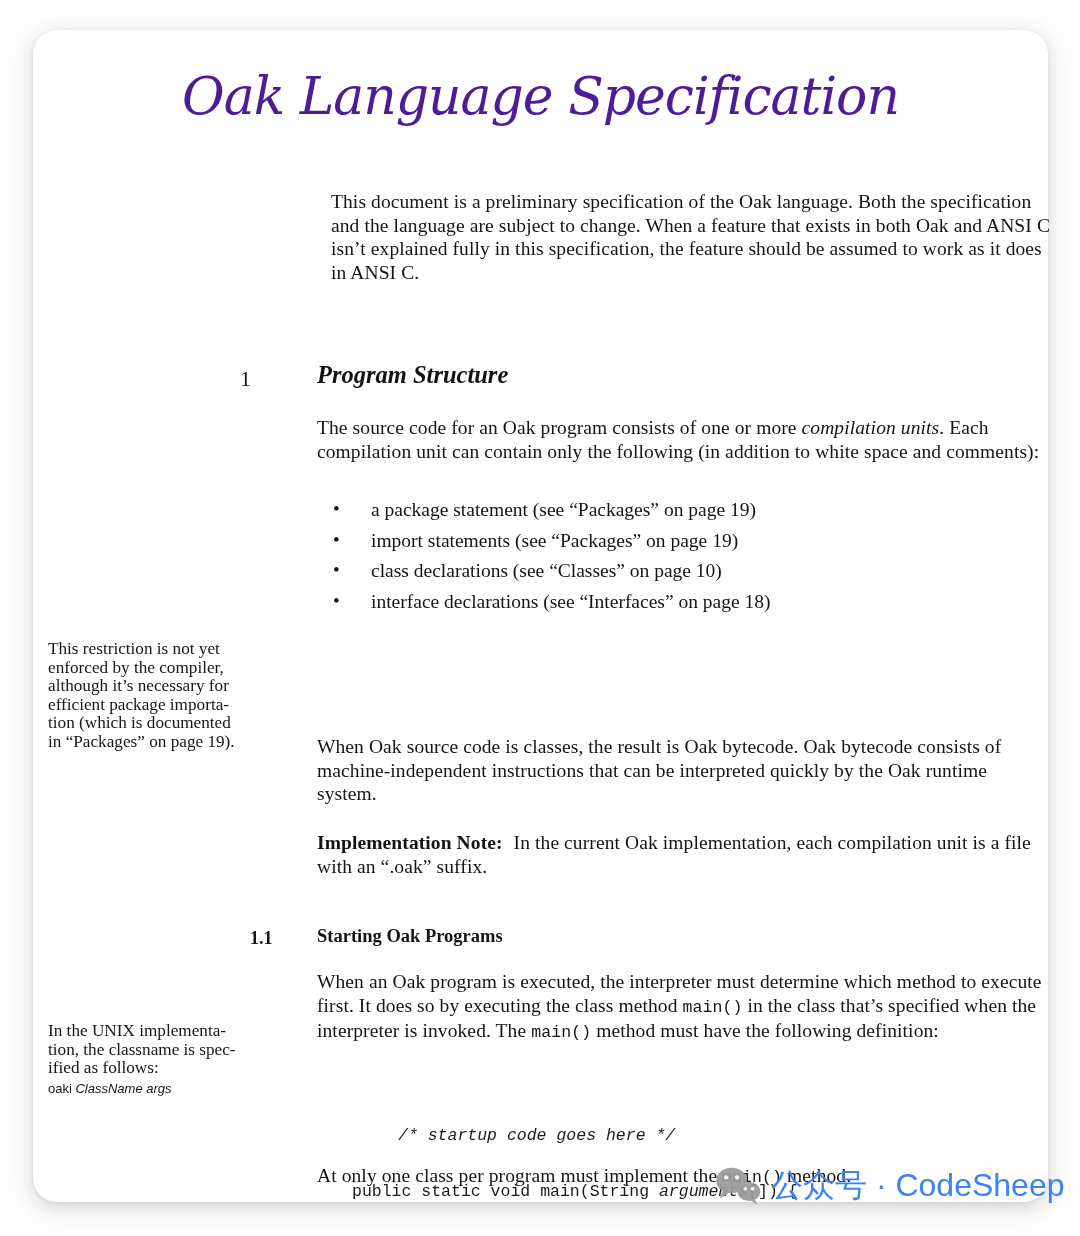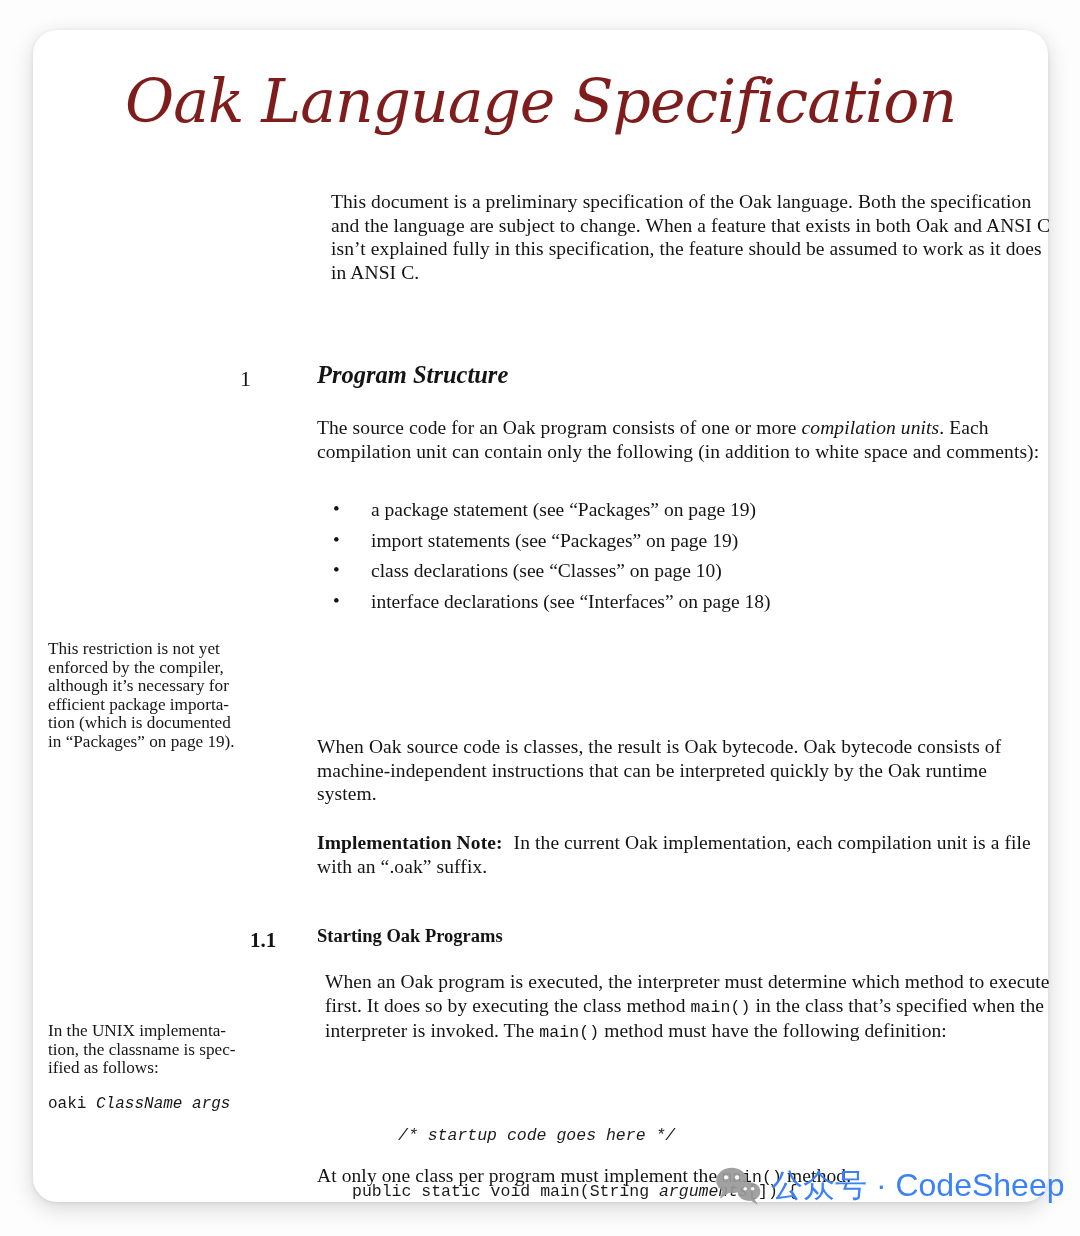--- a/index.html
+++ b/index.html
@@ -20,64 +20,64 @@
     box-shadow:0 6px 22px rgba(0,0,0,0.16), 0 1px 4px rgba(0,0,0,0.08);
   }
 
   .abs { position:absolute; }
 
   .doc-title {
     left:0; right:0; top:36px;
     text-align:center;
     font-family:"DejaVu Serif", serif;
     font-style:italic;
-    font-size:60px;
+    font-size:52px;
     letter-spacing:-1px;
-    color:#7f1d1d;
+    color:#4c1d95;
     white-space:nowrap;
   }
 
   .body-text {
     font-size:19.5px;
     line-height:23.6px;
     letter-spacing:0.1px;
   }
 
   .intro      { left:284px; top:160px; width:724px;margin-left:14px; }
   .para1      { left:284px; top:386px; width:724px; }
   .para2      { left:284px; top:608px; width:726px; }
   .para3      { left:284px; top:705px; width:726px; }
   .implnote   { left:284px; top:801px; width:726px; }
-  .para4      { left:284px; top:940px; width:728px;margin-left:8px; }
+  .para4      { left:284px; top:940px; width:728px; }
   .closing    { left:284px; top:1134px; width:726px; }
 
   .sec1-num   { left:207px; top:336px; font-size:22px; }
   .sec1-head  { left:284px; top:331px; font-size:24.5px; font-weight:bold; font-style:italic; }
-  .sec11-num  { left:217px; top:898px; font-size:21px; font-weight:bold; }
+  .sec11-num  { left:217px; top:898px; font-size:18px; font-weight:bold; }
   .sec11-head { left:284px; top:896px; font-size:18.5px; font-weight:bold; }
 
   .bullets { left:284px; top:468px; width:700px; }
   .bullet-row { position:relative; padding-left:54px; margin-bottom:7px;
                 font-size:19.5px; line-height:23.5px; }
   .bullet-dot { position:absolute; left:16px; top:-1px; font-size:19px; }
 
   .margin-note {
     left:15px; width:234px;
     font-size:17.2px; line-height:18.5px;
     color:#161616;
   }
   .mnote1 { top:610px; }
   .mnote2 { top:992px; }
 
   .mono   { font-family:"Liberation Mono","DejaVu Sans Mono",monospace; font-size:16.5px; }
   .it     { font-style:italic; }
   .note-label { font-weight:bold; margin-right:11px; }
 
-  .mnote-code { margin-top:17px; font-family:Liberation Mono, monospace;
-                font-size:16px; white-space:nowrap; }
+  .mnote-code { margin-top:2px; font-family:Liberation Sans, sans-serif;
+                font-size:13px; white-space:nowrap; }
 
   .codeblock {
     left:319px; top:1059px;
     font-family:"Liberation Mono","DejaVu Sans Mono",monospace;
     font-size:16.5px; line-height:18.8px;
     white-space:pre;
     color:#1b1b1b;
   }
   .code-indent { padding-left:46px; }
 

